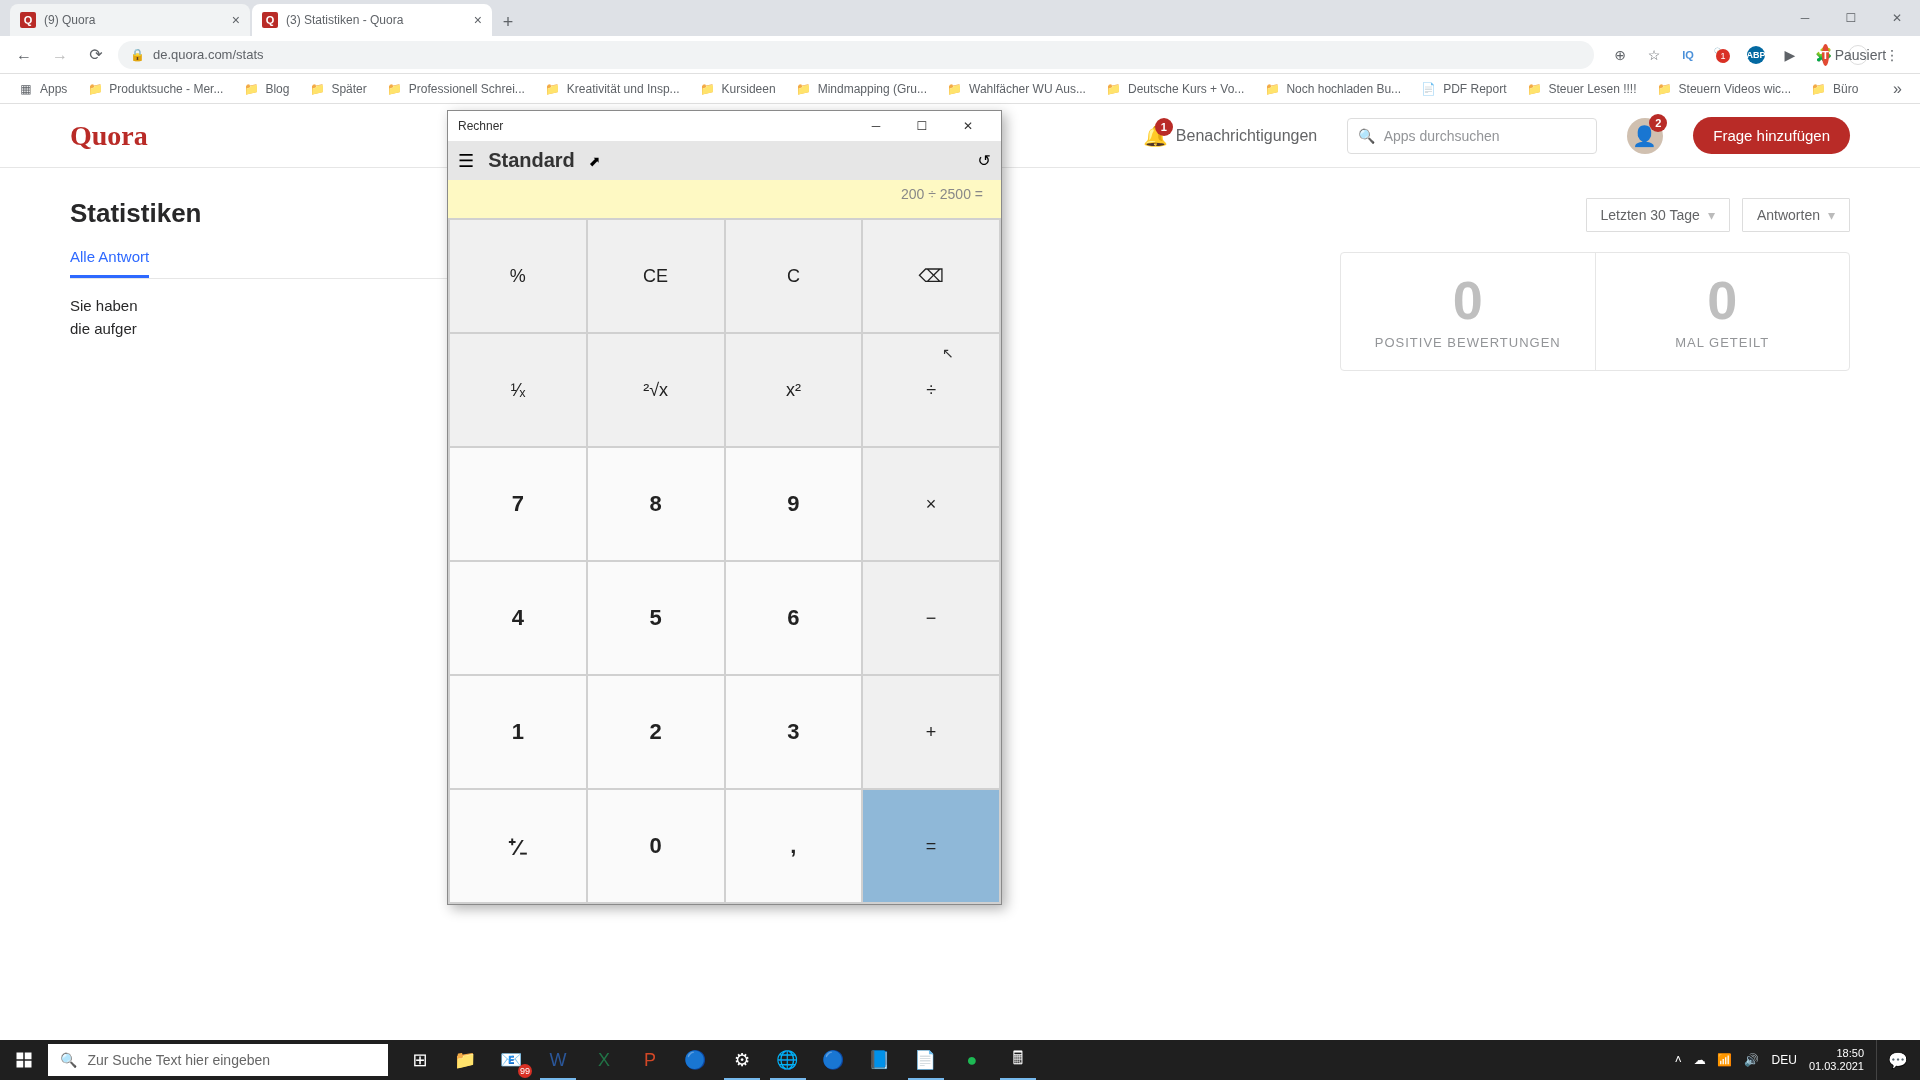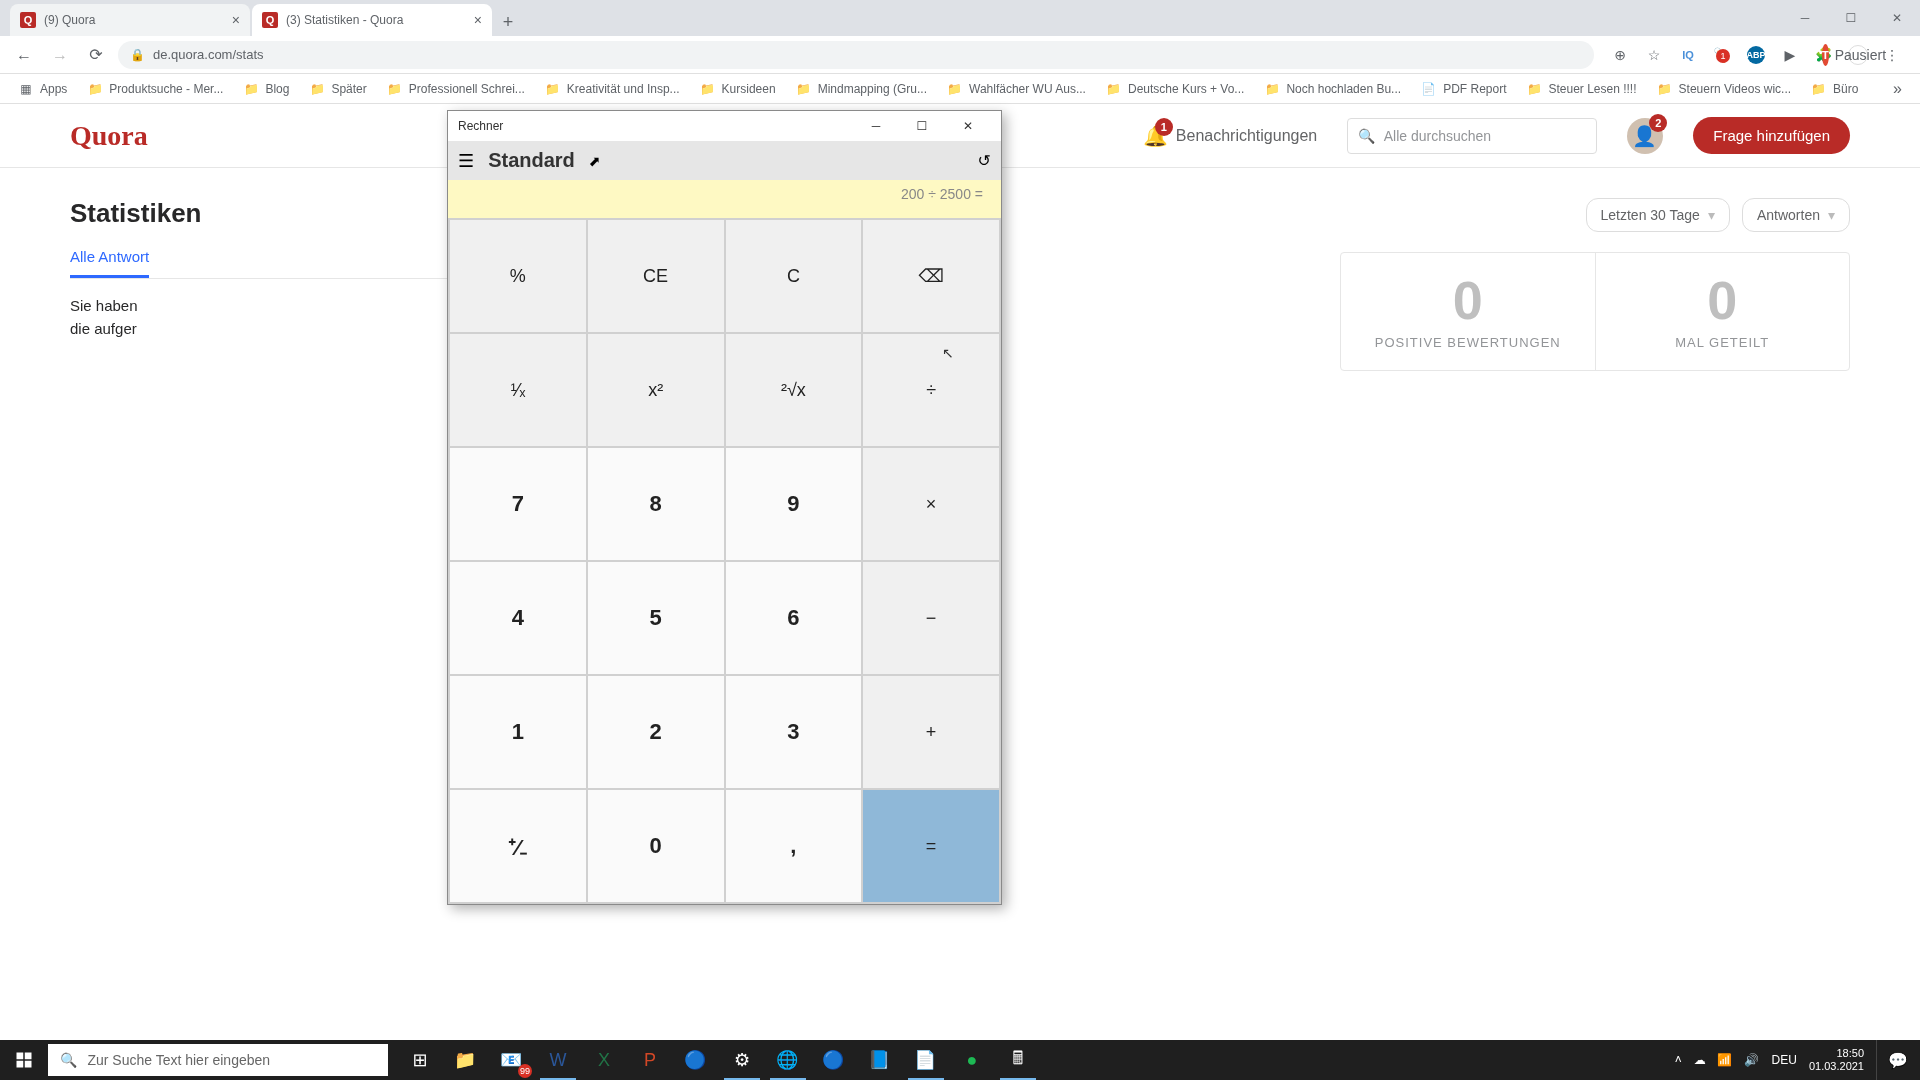--- a/index.html
+++ b/index.html
@@ -46,21 +46,21 @@
 
   .q-body { padding: 30px 70px; display: flex; gap: 40px; }
   .q-left { flex: 0 0 520px; }
   .q-title { font-size: 26px; font-weight: bold; color: #282829; margin-bottom: 9px; }
   .q-tab-row { border-bottom: 1px solid #e6e6e6; margin-bottom: 16px; }
   .q-tab { display: inline-block; padding: 10px 0; color: #2e69ff; font-weight: 500; border-bottom: 3px solid #2e69ff; font-size: 15px; }
   .q-content-text { color: #282829; font-size: 15px; line-height: 1.5; }
 
   .q-right { flex: 1; }
   .q-filters { display: flex; justify-content: flex-end; gap: 12px; margin-bottom: 20px; }
-  .q-filter { border: 1px solid #ddd; border-radius: 12px; padding: 8px 14px; font-size: 14px; color: #636466; display: flex; align-items: center; gap: 8px; }
+  .q-filter { border: 1px solid #ddd; border-radius: 1px; padding: 8px 14px; font-size: 14px; color: #636466; display: flex; align-items: center; gap: 8px; }
   .q-stats { display: flex; border: 1px solid #e6e6e6; border-radius: 4px; margin-left: auto; width: 510px; }
   .q-stat { flex: 1; text-align: center; padding: 20px 10px; }
   .q-stat + .q-stat { border-left: 1px solid #e6e6e6; }
   .q-stat .num { font-size: 54px; font-weight: bold; color: #bfbfbf; line-height: 1; }
   .q-stat .lbl { font-size: 13px; color: #939598; letter-spacing: 1px; margin-top: 8px; font-weight: 500; }
 
   .chart-axis { position: absolute; bottom: 60px; left: 820px; display: flex; gap: 100px; font-size: 12px; color: #939598; }
 
   
   .calc-window { position: absolute; left: 447px; top: 110px; width: 555px; height: 795px; background: #e6e6e6; border: 1px solid #8a8a8a; box-shadow: 4px 4px 12px rgba(0,0,0,0.3); display: flex; flex-direction: column; }
@@ -215,21 +215,21 @@
   <div class="q-header">
     <div class="q-logo">Quora</div>
     <div class="q-spacer"></div>
     <div class="q-bell">
       <span class="bell-icon">🔔</span>
       <span>Benachrichtigungen</span>
       <span class="badge">1</span>
     </div>
     <div class="q-search">
       <span>🔍</span>
-      <span>Alle durchsuchen</span>
+      <span>Apps durchsuchen</span>
     </div>
     <div class="q-avatar">
       <span>👤</span>
       <span class="badge">2</span>
     </div>
     <div class="q-ask">Frage hinzufügen</div>
   </div>
 
   <div class="q-body">
     <div class="q-left">
@@ -283,22 +283,22 @@
   </div>
   <div class="calc-display">
     <div class="expr">200 ÷ 2500 =</div>
   </div>
   <div class="calc-keys">
     <div class="calc-key">%</div>
     <div class="calc-key">CE</div>
     <div class="calc-key">C</div>
     <div class="calc-key">⌫</div>
     <div class="calc-key">¹⁄ₓ</div>
+    <div class="calc-key">²√x</div>
     <div class="calc-key">x²</div>
-    <div class="calc-key">²√x</div>
     <div class="calc-key">÷</div>
     <div class="calc-key num">7</div>
     <div class="calc-key num">8</div>
     <div class="calc-key num">9</div>
     <div class="calc-key">×</div>
     <div class="calc-key num">4</div>
     <div class="calc-key num">5</div>
     <div class="calc-key num">6</div>
     <div class="calc-key">−</div>
     <div class="calc-key num">1</div>

